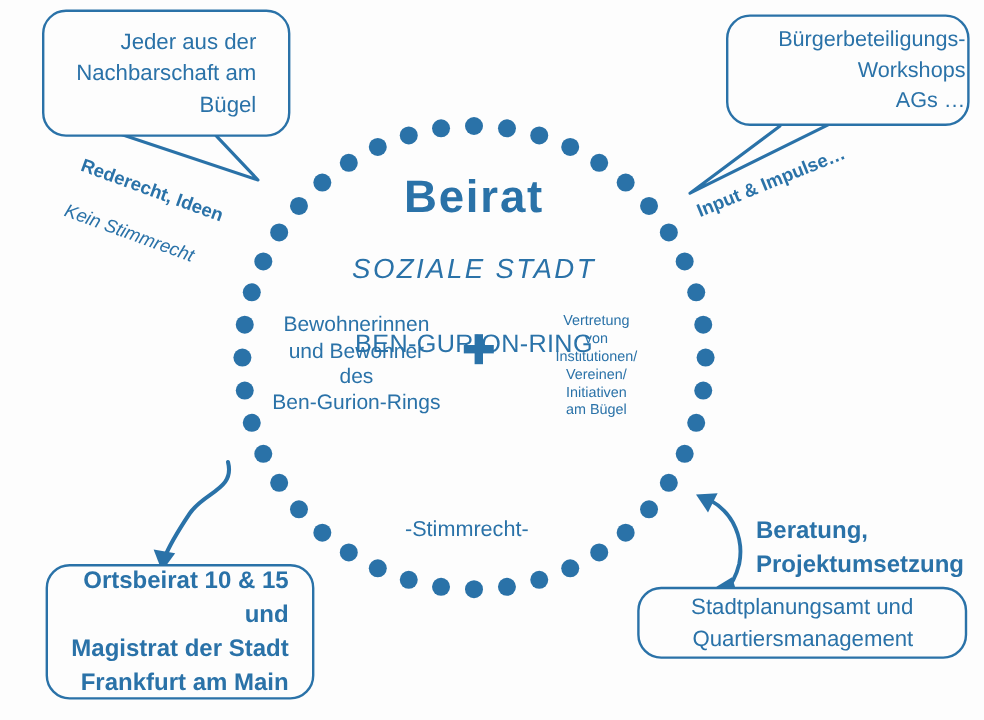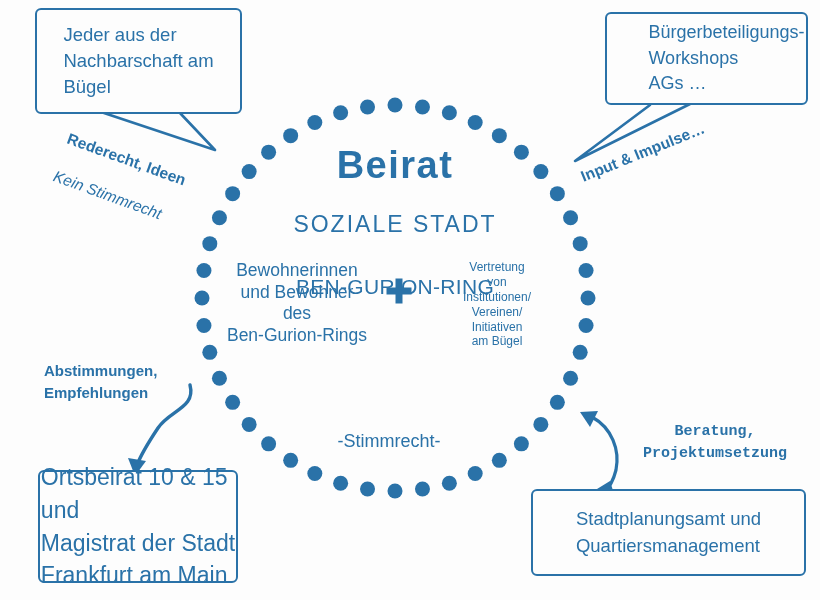--- a/index.html
+++ b/index.html
@@ -44,20 +44,21 @@
     color: #2a72a8;
     line-height: 1.05;
   }
   #title-sub1 {
     font-size: 23px;
     font-weight: normal;
     letter-spacing: 2.0px;
     color: #2a72a8;
     margin-top: 6px;
     line-height: 1.1;
+    font-style: italic;
   }
   #title-sub2 {
     font-size: 21px;
     font-weight: normal;
     letter-spacing: 0.3px;
     color: #2a72a8;
     margin-top: 18px;
     line-height: 1.1;
   }
   
@@ -84,27 +85,27 @@
     left: 279px;
     top: 430px;
     width: 220px;
     font-size: 18px;
   }
   
   .callout {
     position: absolute;
     box-sizing: border-box;
     border: 2.6px solid #2a72a8;
-    border-radius: 6px;
+    border-radius: 20px;
     background: #fdfdfd;
     color: #2a72a8;
     display: flex;
     align-items: center;
     justify-content: center;
-    text-align: left;
+    text-align: right;
     line-height: 1.42;
     white-space: pre-line;
     z-index: 3;
   }
   #bubble-top-left {
     left: 35px;
     top: 8px;
     width: 207px;
     height: 106px;
     font-size: 18.5px;
@@ -113,29 +114,30 @@
     left: 605px;
     top: 12px;
     width: 203px;
     height: 93px;
     font-size: 18px;
     padding-left: 40px;
   }
   #box-bottom-left {
     left: 38px;
     top: 470px;
-    width: 200px;
+    width: 224px;
     height: 113px;
-    font-size: 23px;
+    font-size: 20px;
+    font-weight: bold;
   }
   #box-bottom-right {
     left: 531px;
     top: 489px;
     width: 275px;
-    height: 87px;
+    height: 60px;
     font-size: 18.5px;
   }
   
   .rot-label {
     position: absolute;
     color: #2a72a8;
     white-space: pre-line;
     line-height: 1.3;
     z-index: 4;
   }
@@ -163,24 +165,23 @@
     width: 150px;
     text-align: left;
     font-size: 15px;
     font-weight: bold;
     line-height: 1.45;
   }
   #label-beratung {
     left: 630px;
     top: 399px;
     width: 170px;
-    text-align: center;
-    font-size: 15px;
+    text-align: left;
+    font-size: 20px;
     line-height: 1.45;
-    font-family: Liberation Mono, monospace;
   }
   #label-beratung .b { font-weight: bold; display: block; }
   #label-beratung .n { font-weight: normal; display: block; }
 </style>
 </head>
 <body>
 
 <div id="canvas">
 
   <svg id="vector-layer" viewBox="0 0 820 600">
@@ -293,22 +294,20 @@
   <div class="callout" id="box-bottom-right">Stadtplanungsamt und
 Quartiersmanagement</div>
 
   <div class="rot-label" id="label-rederecht">
     <span class="l1">Rederecht, Ideen</span>
     <span class="l2">Kein Stimmrecht</span>
   </div>
 
   <div class="rot-label" id="label-input">Input &amp; Impulse…</div>
 
-  <div class="txt" id="label-abstimmungen">Abstimmungen,
-Empfehlungen</div>
 
   <div class="txt" id="label-beratung">
     <span class="b">Beratung,
 Projektumsetzung</span>
     <span class="n">kein Stimmrecht</span>
   </div>
 
 </div>
 
 </body></html>

